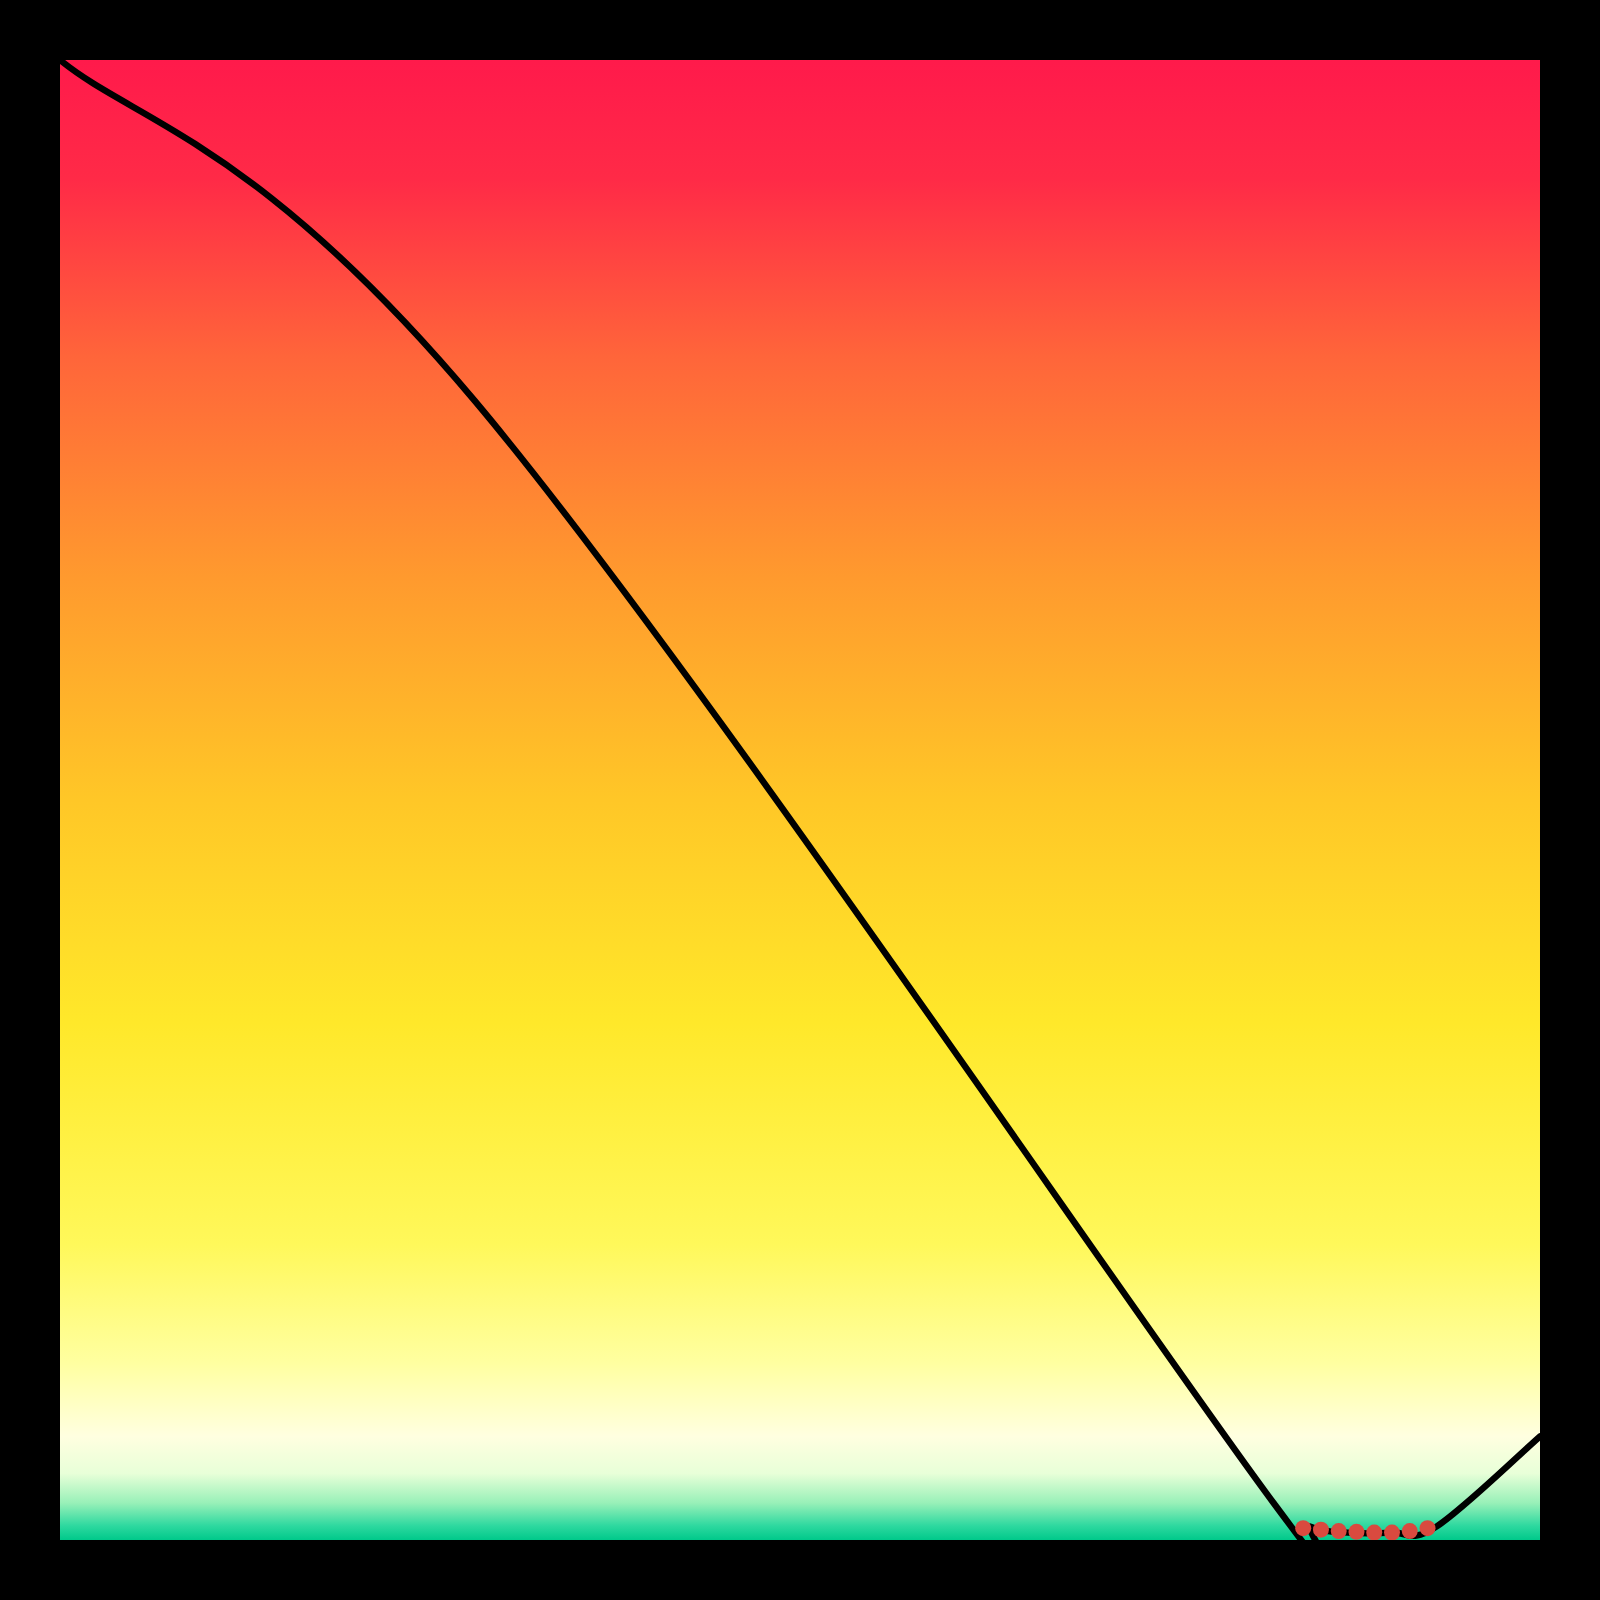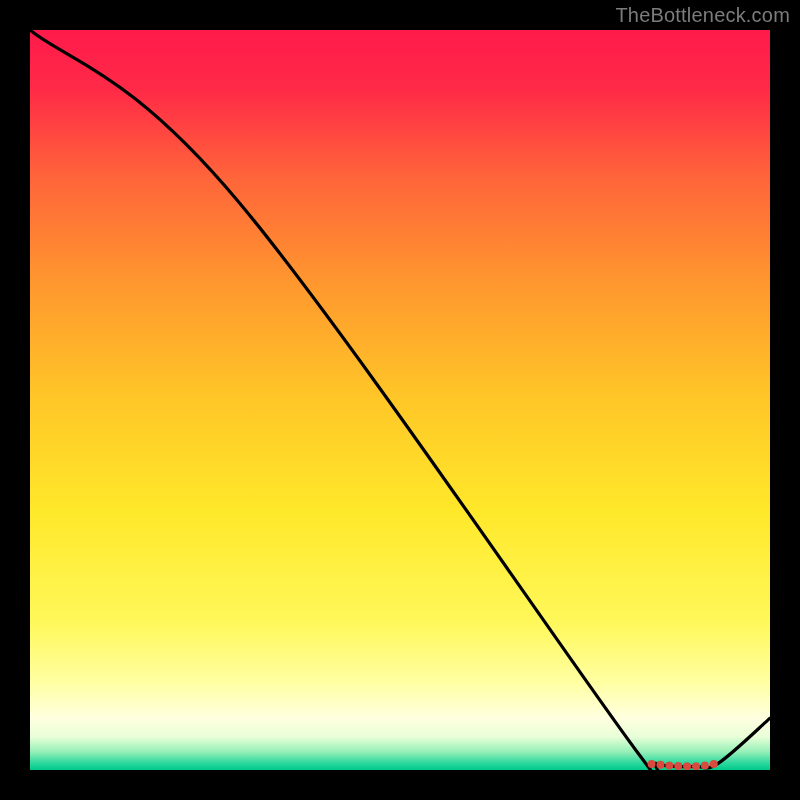--- a/index.html
+++ b/index.html
@@ -21,21 +21,20 @@
     top: 30px;
     width: 740px;
     height: 740px;
   }
   .plot svg { display: block; width: 740px; height: 740px; }
 </style>
 </head>
 <body>
 
 <div class="wrap">
-  <div class="attribution">TheBottleneck.com</div>
   <div class="plot">
     <svg id="svg" viewBox="0 0 740 740">
       <defs>
         <linearGradient id="bg-grad" x1="0" y1="0" x2="0" y2="1">
             <stop offset="0%" stop-color="#ff1a4b"></stop>
             <stop offset="8%" stop-color="#ff2a47"></stop>
             <stop offset="20%" stop-color="#ff653a"></stop>
             <stop offset="35%" stop-color="#ff9a2e"></stop>
             <stop offset="50%" stop-color="#ffc727"></stop>
             <stop offset="65%" stop-color="#ffe82a"></stop>

